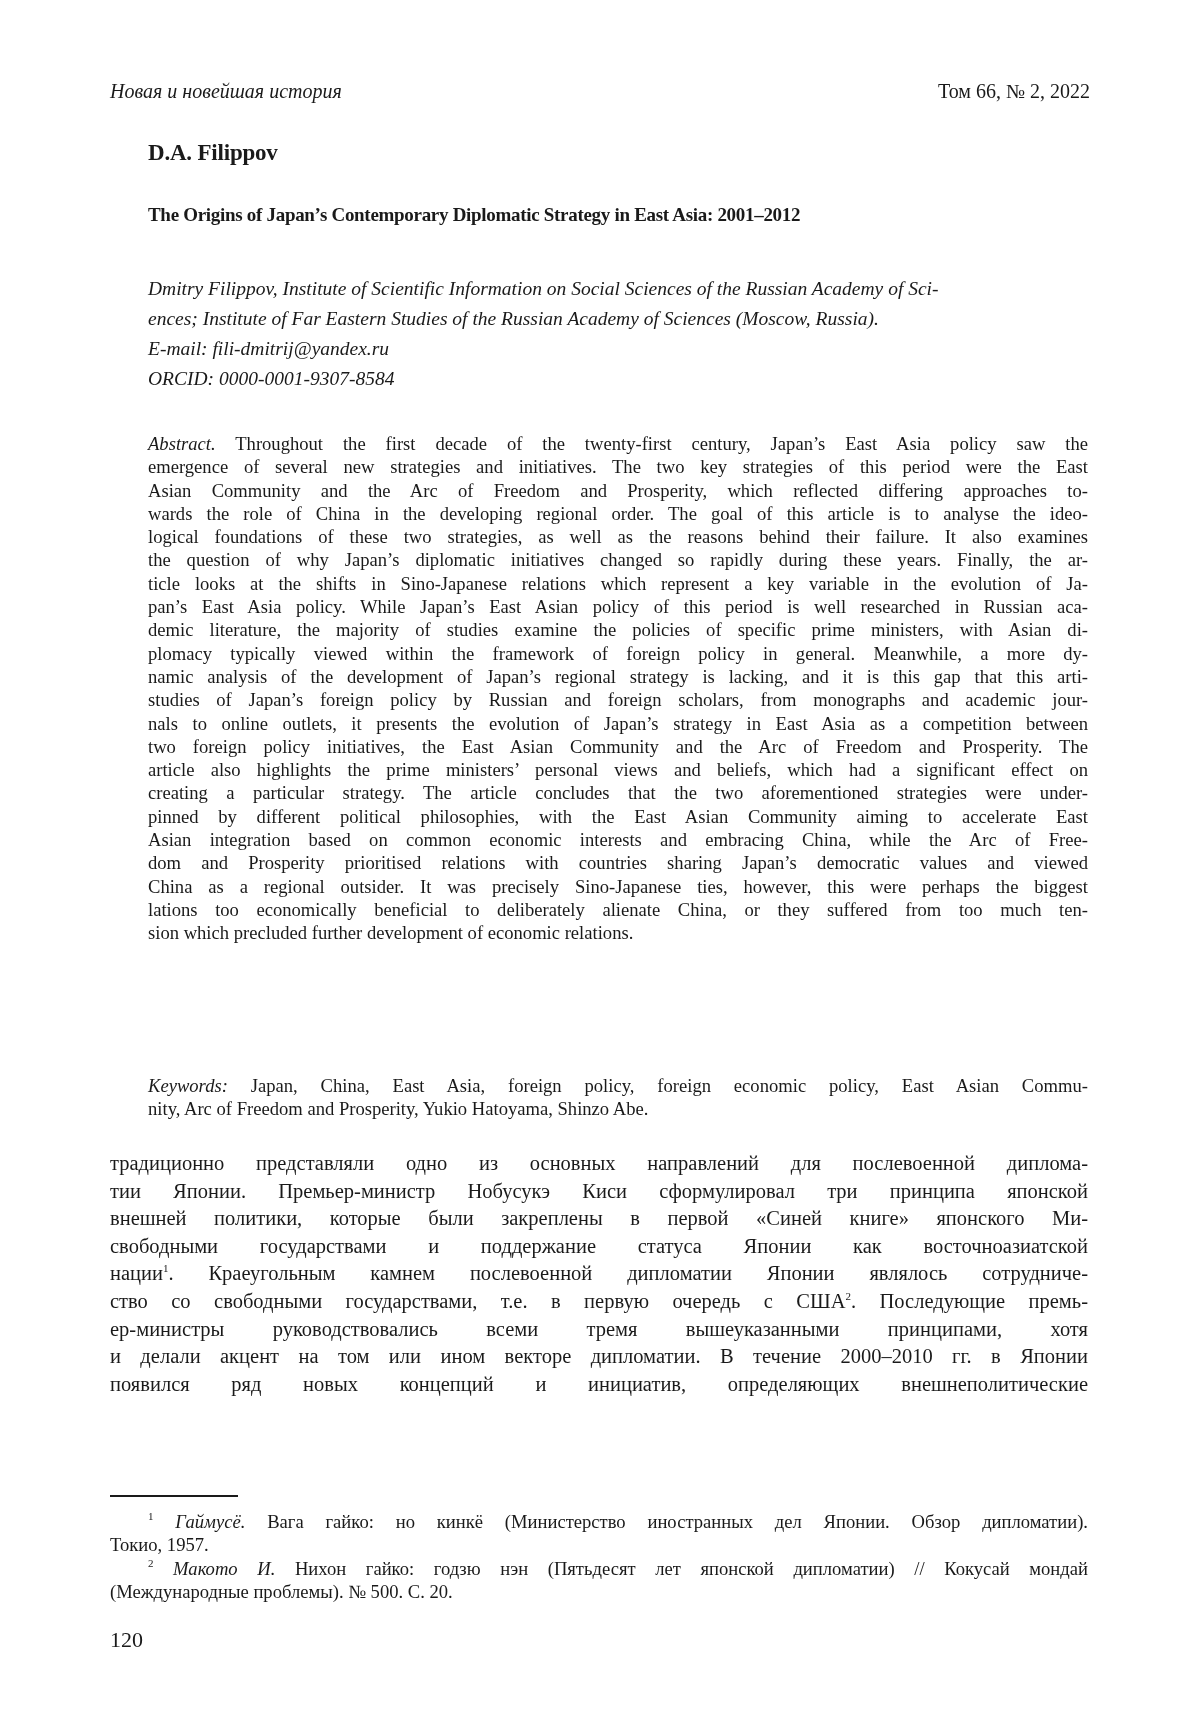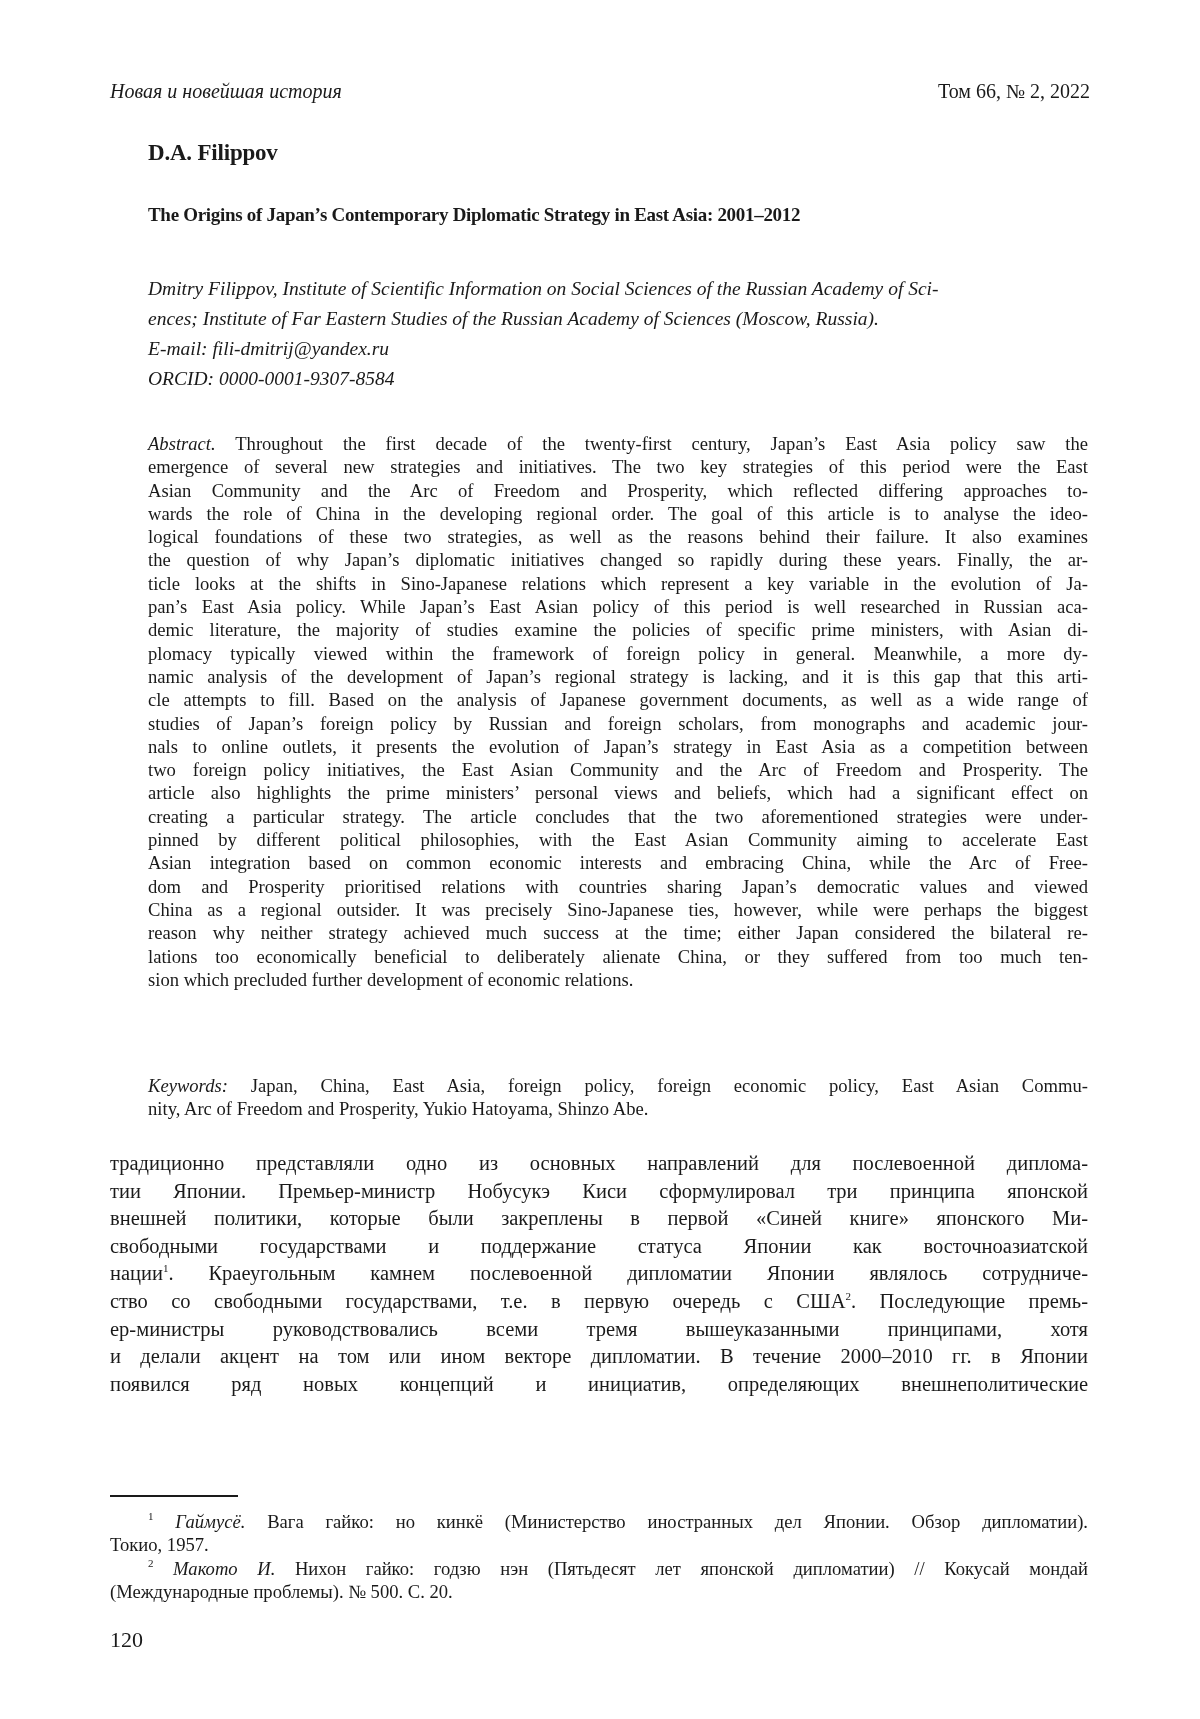--- a/index.html
+++ b/index.html
@@ -58,31 +58,29 @@
   <span class="ln">emergence of several new strategies and initiatives. The two key strategies of this period were the East</span>
       <span class="ln">Asian Community and the Arc of Freedom and Prosperity, which reflected differing approaches to-</span>
       <span class="ln">wards the role of China in the developing regional order. The goal of this article is to analyse the ideo-</span>
       <span class="ln">logical foundations of these two strategies, as well as the reasons behind their failure. It also examines</span>
       <span class="ln">the question of why Japan’s diplomatic initiatives changed so rapidly during these years. Finally, the ar-</span>
       <span class="ln">ticle looks at the shifts in Sino-Japanese relations which represent a key variable in the evolution of Ja-</span>
       <span class="ln">pan’s East Asia policy. While Japan’s East Asian policy of this period is well researched in Russian aca-</span>
       <span class="ln">demic literature, the majority of studies examine the policies of specific prime ministers, with Asian di-</span>
       <span class="ln">plomacy typically viewed within the framework of foreign policy in general. Meanwhile, a more dy-</span>
       <span class="ln">namic analysis of the development of Japan’s regional strategy is lacking, and it is this gap that this arti-</span>
-      <span class="ln">cle attempts to fill. Based on the analysis of Japanese government documents, as well as a wide range of</span>
       <span class="ln">studies of Japan’s foreign policy by Russian and foreign scholars, from monographs and academic jour-</span>
       <span class="ln">nals to online outlets, it presents the evolution of Japan’s strategy in East Asia as a competition between</span>
       <span class="ln">two foreign policy initiatives, the East Asian Community and the Arc of Freedom and Prosperity. The</span>
       <span class="ln">article also highlights the prime ministers’ personal views and beliefs, which had a significant effect on</span>
       <span class="ln">creating a particular strategy. The article concludes that the two aforementioned strategies were under-</span>
       <span class="ln">pinned by different political philosophies, with the East Asian Community aiming to accelerate East</span>
       <span class="ln">Asian integration based on common economic interests and embracing China, while the Arc of Free-</span>
       <span class="ln">dom and Prosperity prioritised relations with countries sharing Japan’s democratic values and viewed</span>
-      <span class="ln">China as a regional outsider. It was precisely Sino-Japanese ties, however, while were perhaps the biggest</span>
-      <span class="ln">reason why neither strategy achieved much success at the time; either Japan considered the bilateral re-</span>
+      <span class="ln">China as a regional outsider. It was precisely Sino-Japanese ties, however, this were perhaps the biggest</span>
       <span class="ln">lations too economically beneficial to deliberately alienate China, or they suffered from too much ten-</span>
       <span class="ln last">sion which precluded further development of economic relations.</span>
     </div>
 
   <div class="keywords">
     <span class="ln"><span class="lbl">Keywords:</span><span> Japan, China, East Asia, foreign policy, foreign economic policy, East Asian Commu-</span></span>
     <span class="ln last">nity, Arc of Freedom and Prosperity, Yukio Hatoyama, Shinzo Abe.</span>
   </div>
 
   <div class="body-text">

